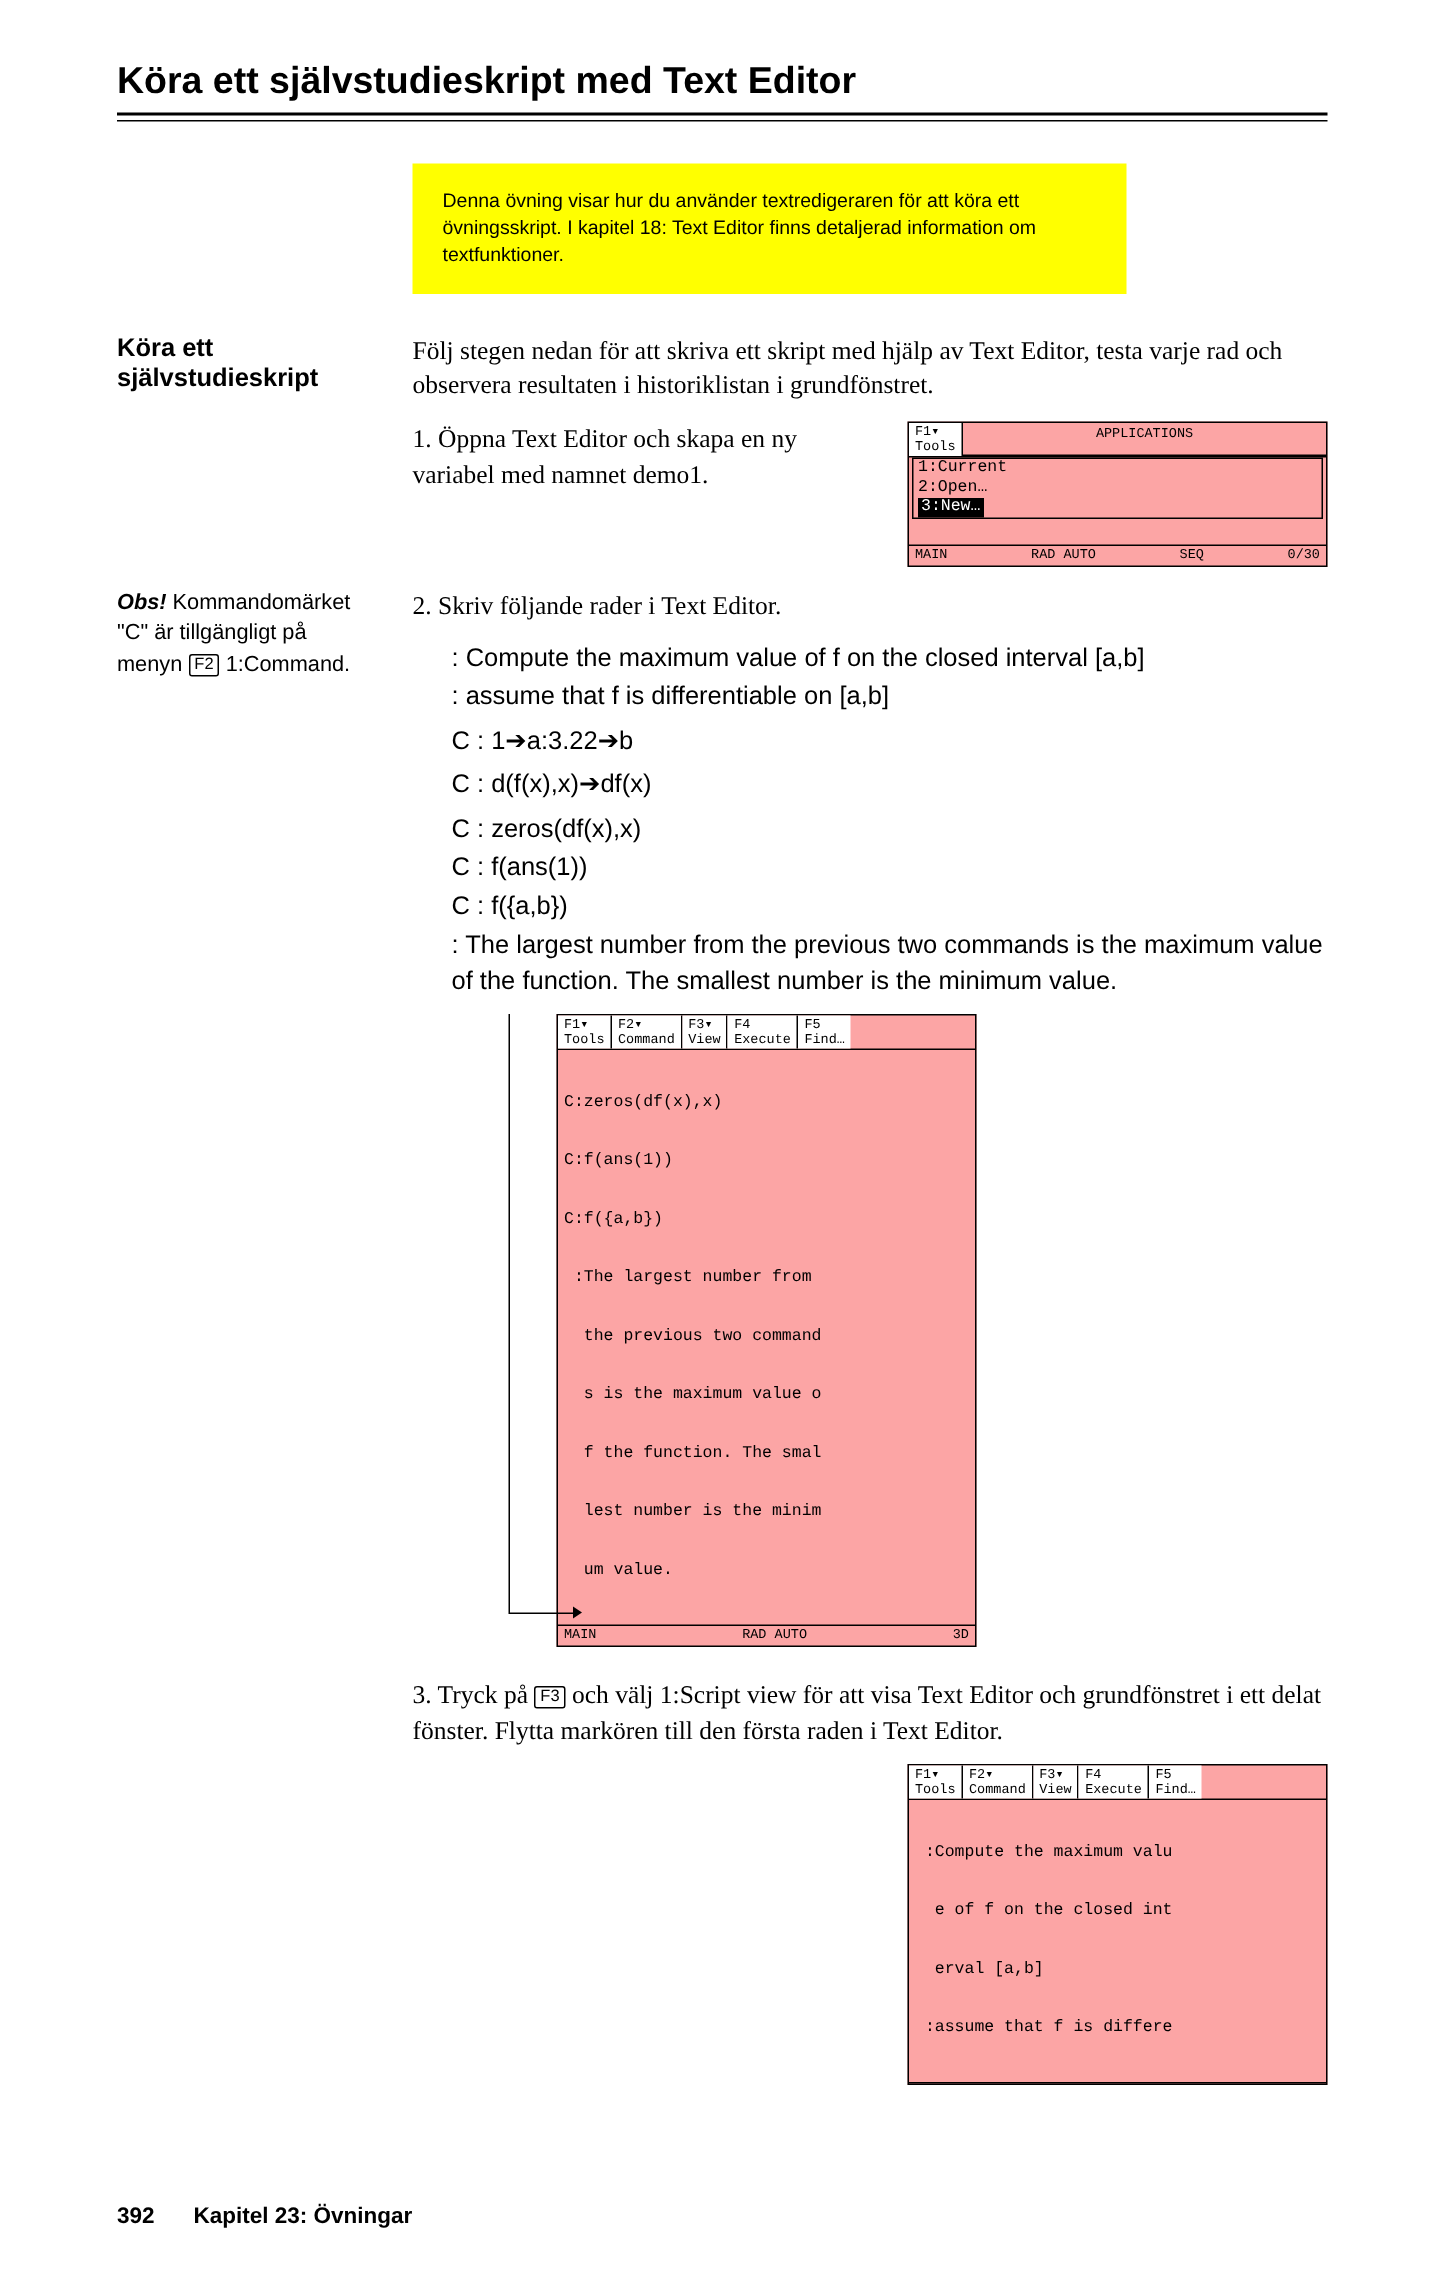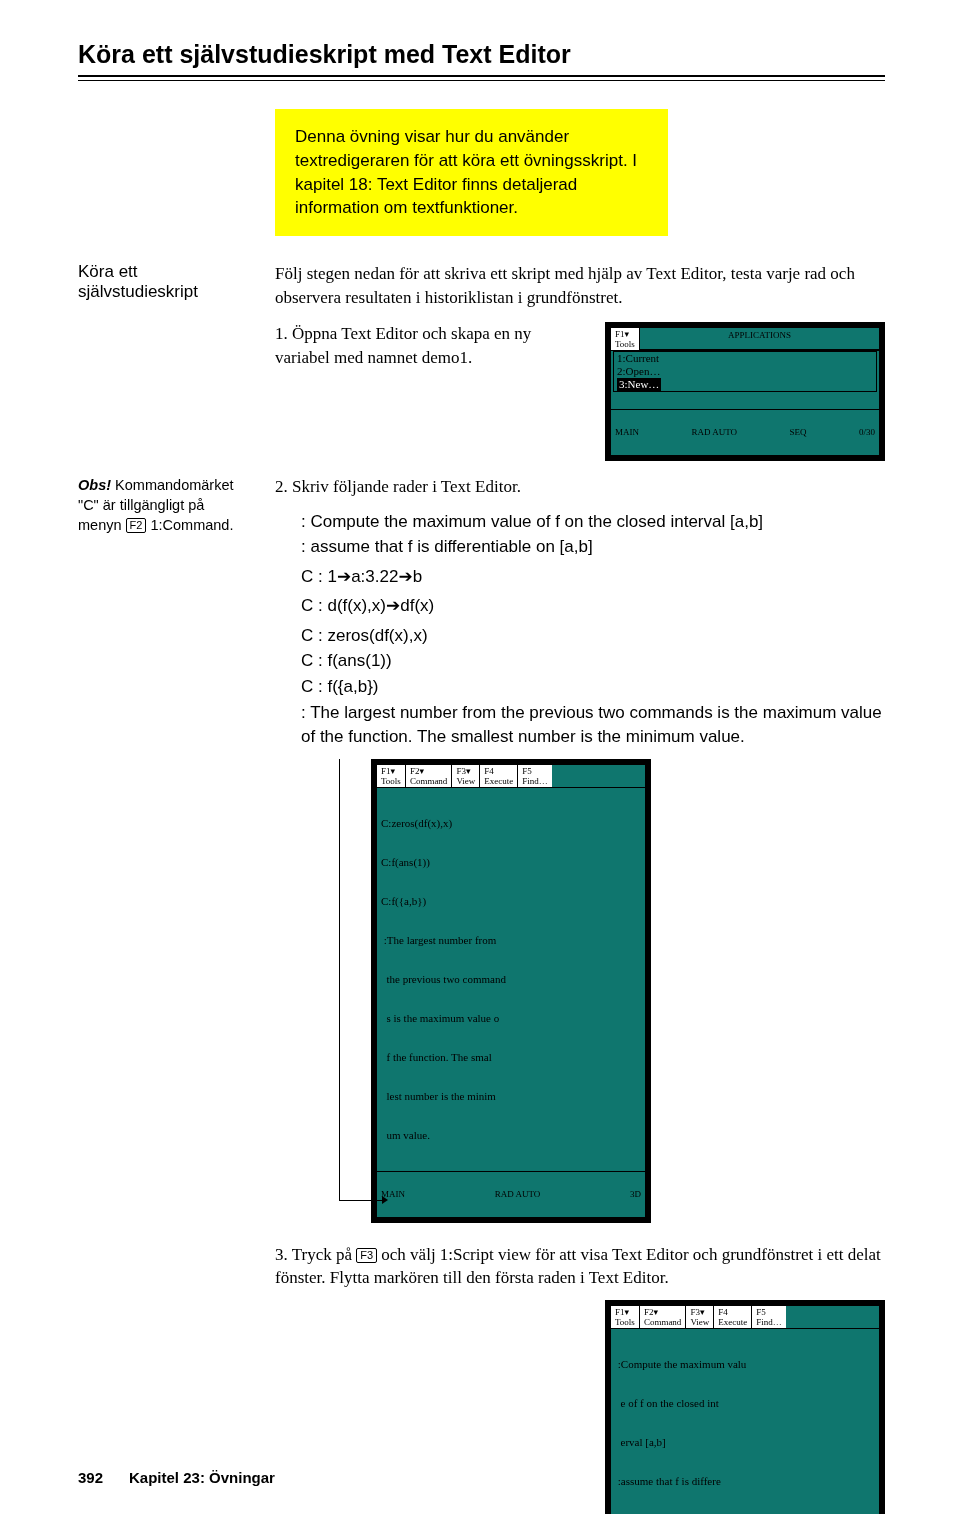--- a/index.html
+++ b/index.html
@@ -1,41 +1,41 @@
 <!DOCTYPE html>
 <html><head>
 <meta charset="utf-8">
 <style>
   *{box-sizing:border-box;margin:0;padding:0}
   body{background:#fff;font-family:"Helvetica Neue",Helvetica,Arial,sans-serif;color:#000;width:960px;height:1514px;position:relative;padding:40px 75px 40px 78px}
   .sec-title{font-size:25px;font-weight:700;margin-bottom:6px;font-family:Helvetica,Arial,sans-serif}
   .hr{height:2px;background:#000;margin-top:4px;margin-bottom:3px}
   .hr.thin{height:1px;margin-top:0}
-  .intro-box{background:#ffff00;padding:16px 20px;margin:28px 0 26px 197px;width:393px;font-size:17px;line-height:1.4}
+  .intro-box{background:#ffff00;padding:16px 20px;margin:28px 0 26px 197px;width:476px;font-size:13px;line-height:1.4}
   .intro-box p{margin:0}
   .two-col{display:flex;gap:30px;margin-bottom:14px}
   .left-col{width:167px;flex-shrink:0}
   .right-col{flex:1}
-  .side-hd{font-size:17px;font-weight:400;font-family:Helvetica,Arial,sans-serif}
+  .side-hd{font-size:17px;font-weight:700;font-family:Helvetica,Arial,sans-serif}
   .side-note{font-size:14.5px;line-height:1.4}
   .side-note em{font-style:italic;font-weight:700}
   .keycap{display:inline-block;border:1px solid #000;border-radius:2px;padding:0 3px;font-size:11px;font-family:Helvetica,Arial,sans-serif;line-height:13px;vertical-align:1px}
   .para{font-size:17px;line-height:1.4;font-family:"Times New Roman",Times,serif;margin-bottom:12px}
   .step{font-size:17px;line-height:1.4;font-family:"Times New Roman",Times,serif;margin-bottom:10px}
   .step-row{display:flex;align-items:flex-start;gap:16px}
   .step-row .txt{flex:1}
   .code-lines{font-size:17px;line-height:1.5;font-family:"Helvetica Neue",Helvetica,Arial,sans-serif;margin-left:26px;margin-bottom:12px}
   .code-lines div{}
   .note-indent{margin-left:26px;font-size:17px;line-height:1.4;font-family:"Helvetica Neue",Helvetica,Arial,sans-serif;margin-bottom:10px}
   .arr{font-family:sans-serif}
-  .calc-screen{border:6px solid #000000;background:#0f766e;font-family:Liberation Serif, serif;font-size:11px;line-height:13px;width:280px;flex-shrink:0}
+  .calc-screen{border:1px solid #000000;background:#fca5a5;font-family:Liberation Mono, monospace;font-size:11px;line-height:13px;width:280px;flex-shrink:0}
   .calc-screen .menubar{display:flex;border-bottom:1px solid #000}
   .calc-screen .mtab{border-right:1px solid #000;padding:1px 4px;text-align:left;font-size:9px;line-height:10px;background:#fff}
   .calc-screen .body{padding:3px 4px;min-height:58px}
-  .calc-screen .status{display:flex;justify-content:space-between;border-top:1px solid #000;padding:16px 4px;font-size:9px}
+  .calc-screen .status{display:flex;justify-content:space-between;border-top:1px solid #000;padding:0 4px;font-size:9px}
   .calc-screen .sel{background:#000;color:#fff;padding:0 2px;display:inline-block}
   .calc-screen.small{width:280px}
   .screen-wrap{display:flex;justify-content:flex-end;margin:10px 0 16px}
   .screen-wrap2{position:relative;padding-left:70px;margin:10px 0 20px}
   .ptr-line{position:absolute;left:38px;top:0;bottom:22px;border-left:1px solid #000}
   .ptr-line::after{content:"";position:absolute;left:0;bottom:0;width:45px;height:1px;background:#000}
   .ptr-line::before{content:"";position:absolute;left:42px;bottom:-3px;border-left:6px solid #000;border-top:4px solid transparent;border-bottom:4px solid transparent}
   .footer{position:absolute;bottom:28px;left:78px;font-size:15px;font-family:"Helvetica Neue",Helvetica,Arial,sans-serif}
   .footer b{font-weight:700;margin-right:26px}
 </style>

